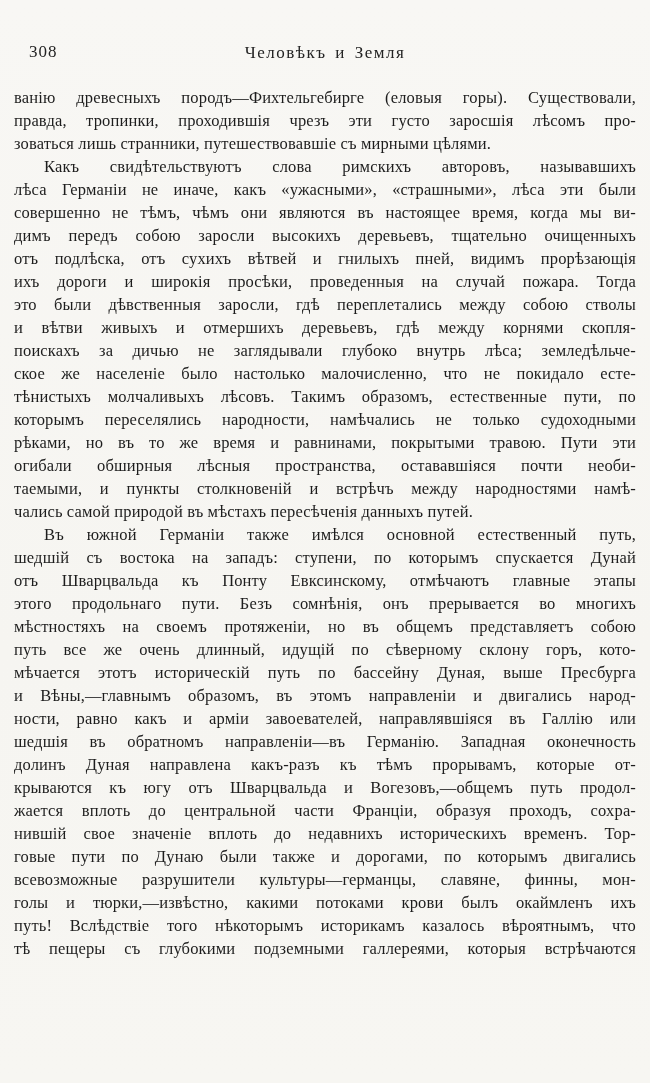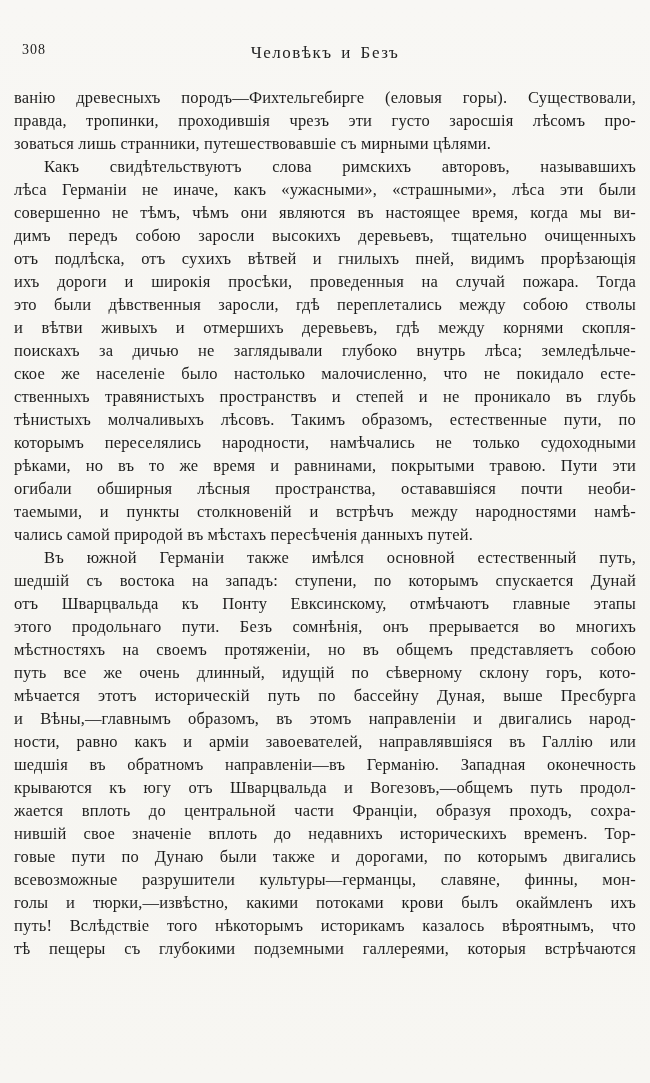--- a/index.html
+++ b/index.html
@@ -24,23 +24,23 @@
   }
   .running-head {
     position: absolute;
     top: 42px;
     left: 0;
     width: 650px;
     height: 24px;
   }
   .page-number {
     position: absolute;
-    left: 22px;
+    left: 29px;
     top: 0;
-    font-size: 14px;
+    font-size: 17px;
     letter-spacing: 1px;
     color: #232323;
   }
   .head-title {
     position: absolute;
     left: 0;
     width: 100%;
     top: 1px;
     text-align: center;
     font-size: 17px;
@@ -76,59 +76,59 @@
     text-indent: 30px;
   }
 </style>
 </head>
 <body>
 
 <div class="page">
 
   <div class="running-head">
     <span class="page-number">308</span>
-    <div class="head-title">Человѣкъ и Безъ</div>
+    <div class="head-title">Человѣкъ и Земля</div>
   </div>
 
   <div class="text-block">
     <div class="para end">
         <div class="text-line">ванію древесныхъ породъ—Фихтельгебирге (еловыя горы). Существовали,</div>
         <div class="text-line">правда, тропинки, проходившія чрезъ эти густо заросшія лѣсомъ про-</div>
         <div class="text-line">зоваться лишь странники, путешествовавшіе съ мирными цѣлями.</div>
       </div>
     <div class="para indent end">
         <div class="text-line">Какъ свидѣтельствуютъ слова римскихъ авторовъ, называвшихъ</div>
         <div class="text-line">лѣса Германіи не иначе, какъ «ужасными», «страшными», лѣса эти были</div>
         <div class="text-line">совершенно не тѣмъ, чѣмъ они являются въ настоящее время, когда мы ви-</div>
         <div class="text-line">димъ передъ собою заросли высокихъ деревьевъ, тщательно очищенныхъ</div>
         <div class="text-line">отъ подлѣска, отъ сухихъ вѣтвей и гнилыхъ пней, видимъ прорѣзающія</div>
         <div class="text-line">ихъ дороги и широкія просѣки, проведенныя на случай пожара. Тогда</div>
         <div class="text-line">это были дѣвственныя заросли, гдѣ переплетались между собою стволы</div>
         <div class="text-line">и вѣтви живыхъ и отмершихъ деревьевъ, гдѣ между корнями скопля-</div>
         <div class="text-line">поискахъ за дичью не заглядывали глубоко внутрь лѣса; земледѣльче-</div>
         <div class="text-line">ское же населеніе было настолько малочисленно, что не покидало есте-</div>
-        <div class="text-line">ственныхъ травянистыхъ пространствъ и степей и не проникало въ глубь</div>
         <div class="text-line">тѣнистыхъ молчаливыхъ лѣсовъ. Такимъ образомъ, естественные пути, по</div>
         <div class="text-line">которымъ переселялись народности, намѣчались не только судоходными</div>
         <div class="text-line">рѣками, но въ то же время и равнинами, покрытыми травою. Пути эти</div>
         <div class="text-line">огибали обширныя лѣсныя пространства, остававшіяся почти необи-</div>
         <div class="text-line">таемыми, и пункты столкновеній и встрѣчъ между народностями намѣ-</div>
         <div class="text-line">чались самой природой въ мѣстахъ пересѣченія данныхъ путей.</div>
       </div>
     <div class="para indent">
         <div class="text-line">Въ южной Германіи также имѣлся основной естественный путь,</div>
         <div class="text-line">шедшій съ востока на западъ: ступени, по которымъ спускается Дунай</div>
         <div class="text-line">отъ Шварцвальда къ Понту Евксинскому, отмѣчаютъ главные этапы</div>
         <div class="text-line">этого продольнаго пути. Безъ сомнѣнія, онъ прерывается во многихъ</div>
         <div class="text-line">мѣстностяхъ на своемъ протяженіи, но въ общемъ представляетъ собою</div>
         <div class="text-line">путь все же очень длинный, идущій по сѣверному склону горъ, кото-</div>
         <div class="text-line">мѣчается этотъ историческій путь по бассейну Дуная, выше Пресбурга</div>
         <div class="text-line">и Вѣны,—главнымъ образомъ, въ этомъ направленіи и двигались народ-</div>
         <div class="text-line">ности, равно какъ и арміи завоевателей, направлявшіяся въ Галлію или</div>
         <div class="text-line">шедшія въ обратномъ направленіи—въ Германію. Западная оконечность</div>
+        <div class="text-line">долинъ Дуная направлена какъ-разъ къ тѣмъ прорывамъ, которые от-</div>
         <div class="text-line">крываются къ югу отъ Шварцвальда и Вогезовъ,—общемъ путь продол-</div>
         <div class="text-line">жается вплоть до центральной части Франціи, образуя проходъ, сохра-</div>
         <div class="text-line">нившій свое значеніе вплоть до недавнихъ историческихъ временъ. Тор-</div>
         <div class="text-line">говые пути по Дунаю были также и дорогами, по которымъ двигались</div>
         <div class="text-line">всевозможные разрушители культуры—германцы, славяне, финны, мон-</div>
         <div class="text-line">голы и тюрки,—извѣстно, какими потоками крови былъ окаймленъ ихъ</div>
         <div class="text-line">путь! Вслѣдствіе того нѣкоторымъ историкамъ казалось вѣроятнымъ, что</div>
         <div class="text-line">тѣ пещеры съ глубокими подземными галлереями, которыя встрѣчаются</div>
       </div>
   </div>

